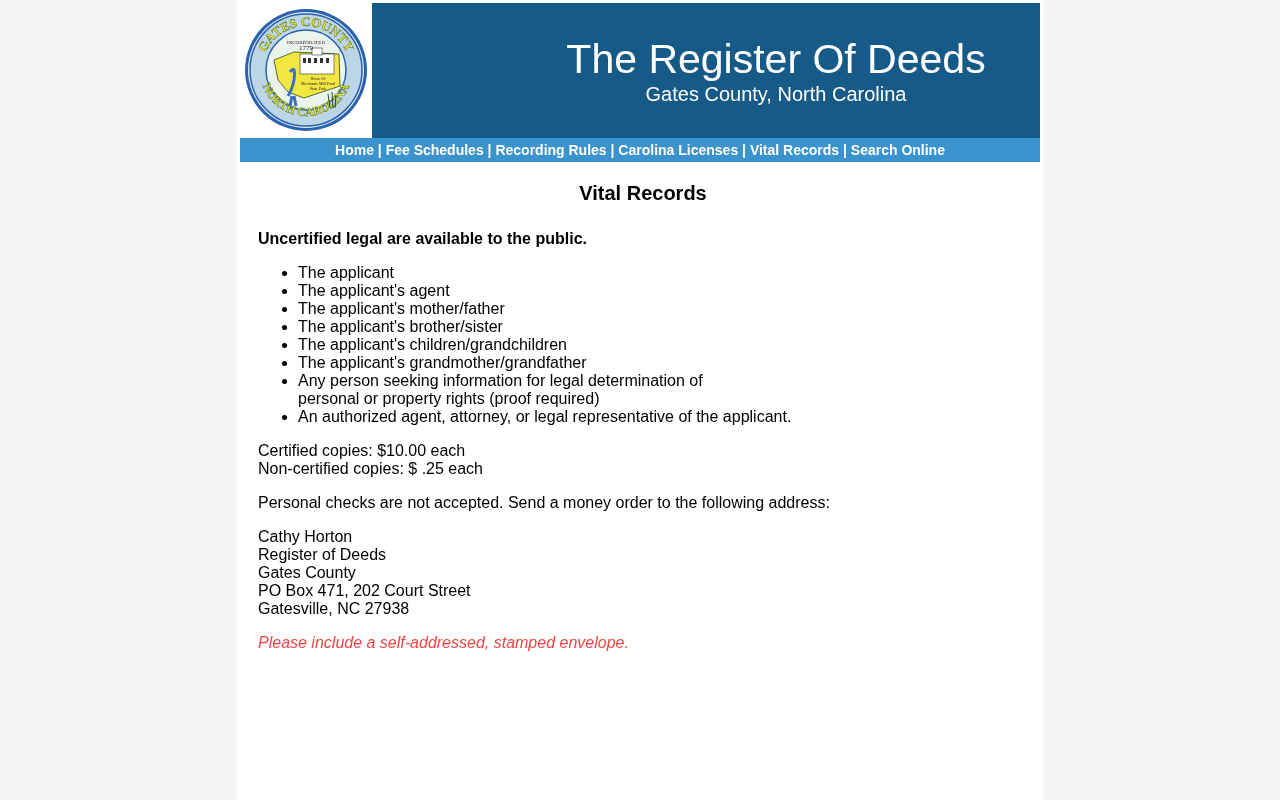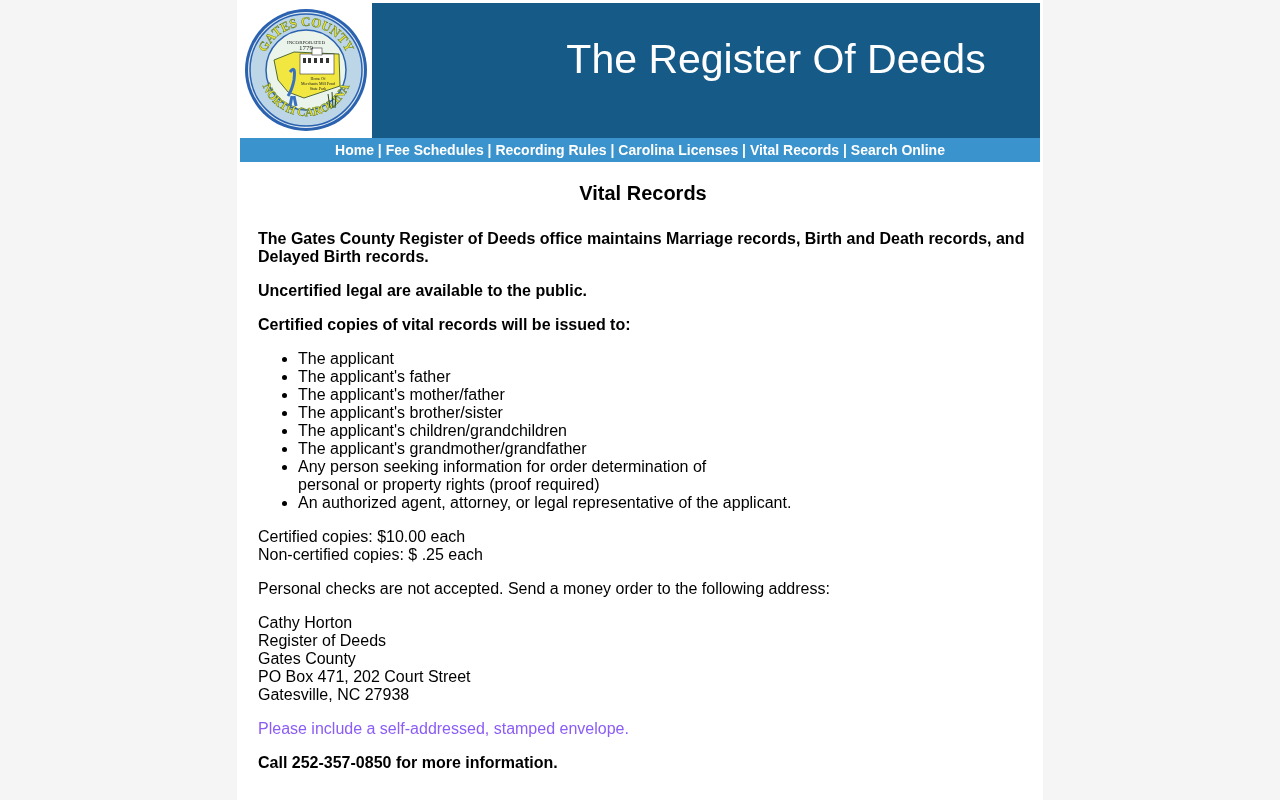--- a/index.html
+++ b/index.html
@@ -91,21 +91,21 @@
       margin: 0 0 24px 0;
       line-height: 26px;
     }
     p { margin: 0 0 16px 0; }
     .bold { font-weight: bold; }
     ul {
       margin: 0 0 16px 0;
       padding-left: 40px;
     }
     ul li { line-height: 18px; }
-    .red { color: #8b5cf6; }
+    .red { color: #ef4444; font-style: italic; }
   </style>
 </head>
 <body>
 
 <div class="page">
   <div class="header">
     <div class="logo-box">
       <svg width="124" height="124" viewBox="0 0 124 124">
         <circle cx="62" cy="62" r="61" fill="#2a62b0"></circle>
         <circle cx="62" cy="62" r="58" fill="#dfe9f2"></circle>
@@ -133,67 +133,65 @@
         <text x="62" y="42" font-family="Liberation Serif, serif" font-size="7" text-anchor="middle" fill="#222">1779</text>
         <text x="74" y="72" font-family="Liberation Serif, serif" font-size="4" text-anchor="middle" fill="#222">Home Of</text>
         <text x="74" y="77" font-family="Liberation Serif, serif" font-size="4" text-anchor="middle" fill="#222">Merchants Mill Pond</text>
         <text x="74" y="82" font-family="Liberation Serif, serif" font-size="4" text-anchor="middle" fill="#222">State Park</text>
         <path d="M 46 64 q 6 -8 4 8 q -2 10 -6 16 M 48 88 L 46 98 M 50 88 L 52 98" stroke="#3a70c0" stroke-width="3" fill="none"></path>
         <path d="M 84 86 L 86 100 M 88 84 L 89 100 M 92 88 L 91 100" stroke="#2a4a20" stroke-width="1" fill="none"></path>
       </svg>
     </div>
     <div class="header-text">
       <h1 class="site-title">The Register Of Deeds</h1>
+      <div class="site-subtitle">Gates County, North Carolina</div>
     </div>
   </div>
 
   <nav class="nav">
     <a href="#">Home</a>
     <span class="sep">|</span>
     <a href="#">Fee Schedules</a>
     <span class="sep">|</span>
     <a href="#">Recording Rules</a>
     <span class="sep">|</span>
     <a href="#">Carolina Licenses</a>
     <span class="sep">|</span>
     <a href="#">Vital Records</a>
     <span class="sep">|</span>
     <a href="#">Search Online</a>
   </nav>
 
   <div class="content">
     <h2 class="page-title">Vital Records</h2>
 
-    <p class="bold">The Gates County Register of Deeds office maintains Marriage records, Birth and Death records, and Delayed Birth records.</p>
     <p class="bold">Uncertified legal are available to the public.</p>
-    <p class="bold">Certified copies of vital records will be issued to:</p>
 
     <ul>
       <li>The applicant</li>
-      <li>The applicant's father</li>
+      <li>The applicant's agent</li>
       <li>The applicant's mother/father</li>
       <li>The applicant's brother/sister</li>
       <li>The applicant's children/grandchildren</li>
       <li>The applicant's grandmother/grandfather</li>
-      <li><span>Any person seeking information for order determination of</span><br><span>personal or property rights (proof required)</span></li>
+      <li><span>Any person seeking information for legal determination of</span><br><span>personal or property rights (proof required)</span></li>
       <li>An authorized agent, attorney, or legal representative of the applicant.</li>
     </ul>
 
     <p>
       <span>Certified copies: $10.00 each</span><br>
       <span>Non-certified copies: $ .25 each</span>
     </p>
 
     <p>Personal checks are not accepted. Send a money order to the following address:</p>
 
     <p>
       <span>Cathy Horton</span><br>
       <span>Register of Deeds</span><br>
       <span>Gates County</span><br>
       <span>PO Box 471, 202 Court Street</span><br>
       <span>Gatesville, NC 27938</span>
     </p>
 
     <p class="red">Please include a self-addressed, stamped envelope.</p>
 
-    <p class="bold">Call 252-357-0850 for more information.</p>
   </div>
 </div>
 
 </body></html>

